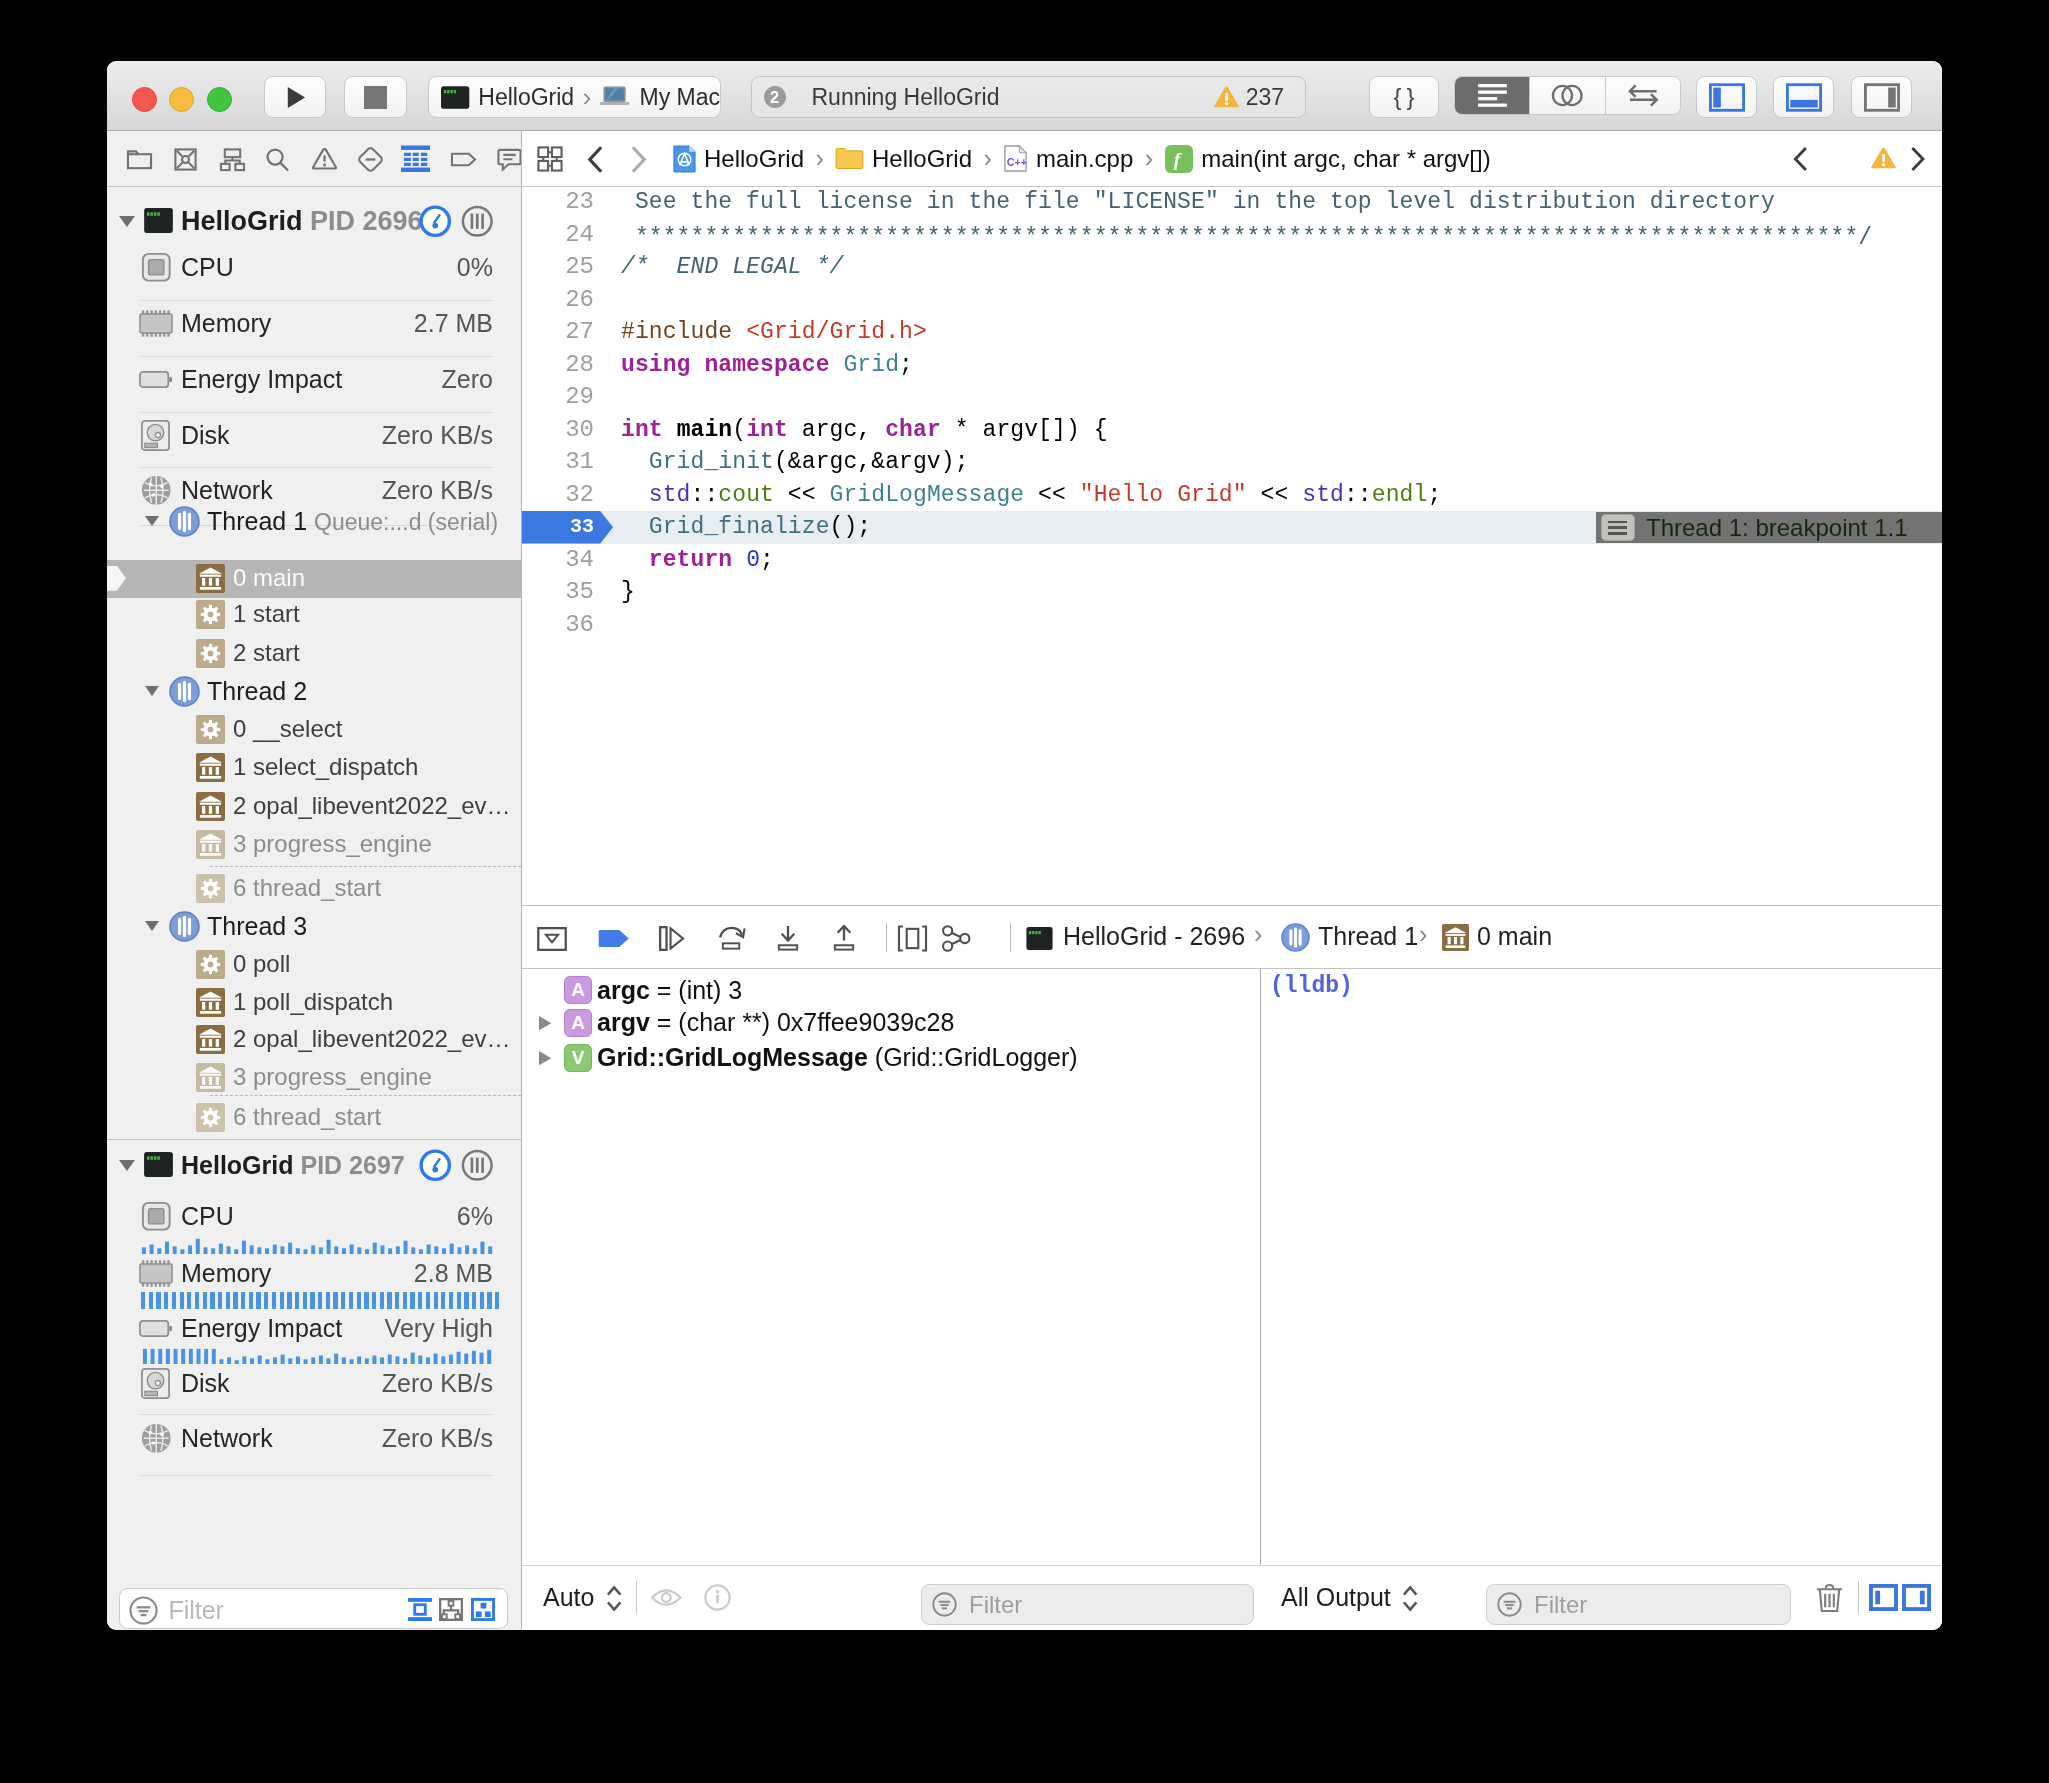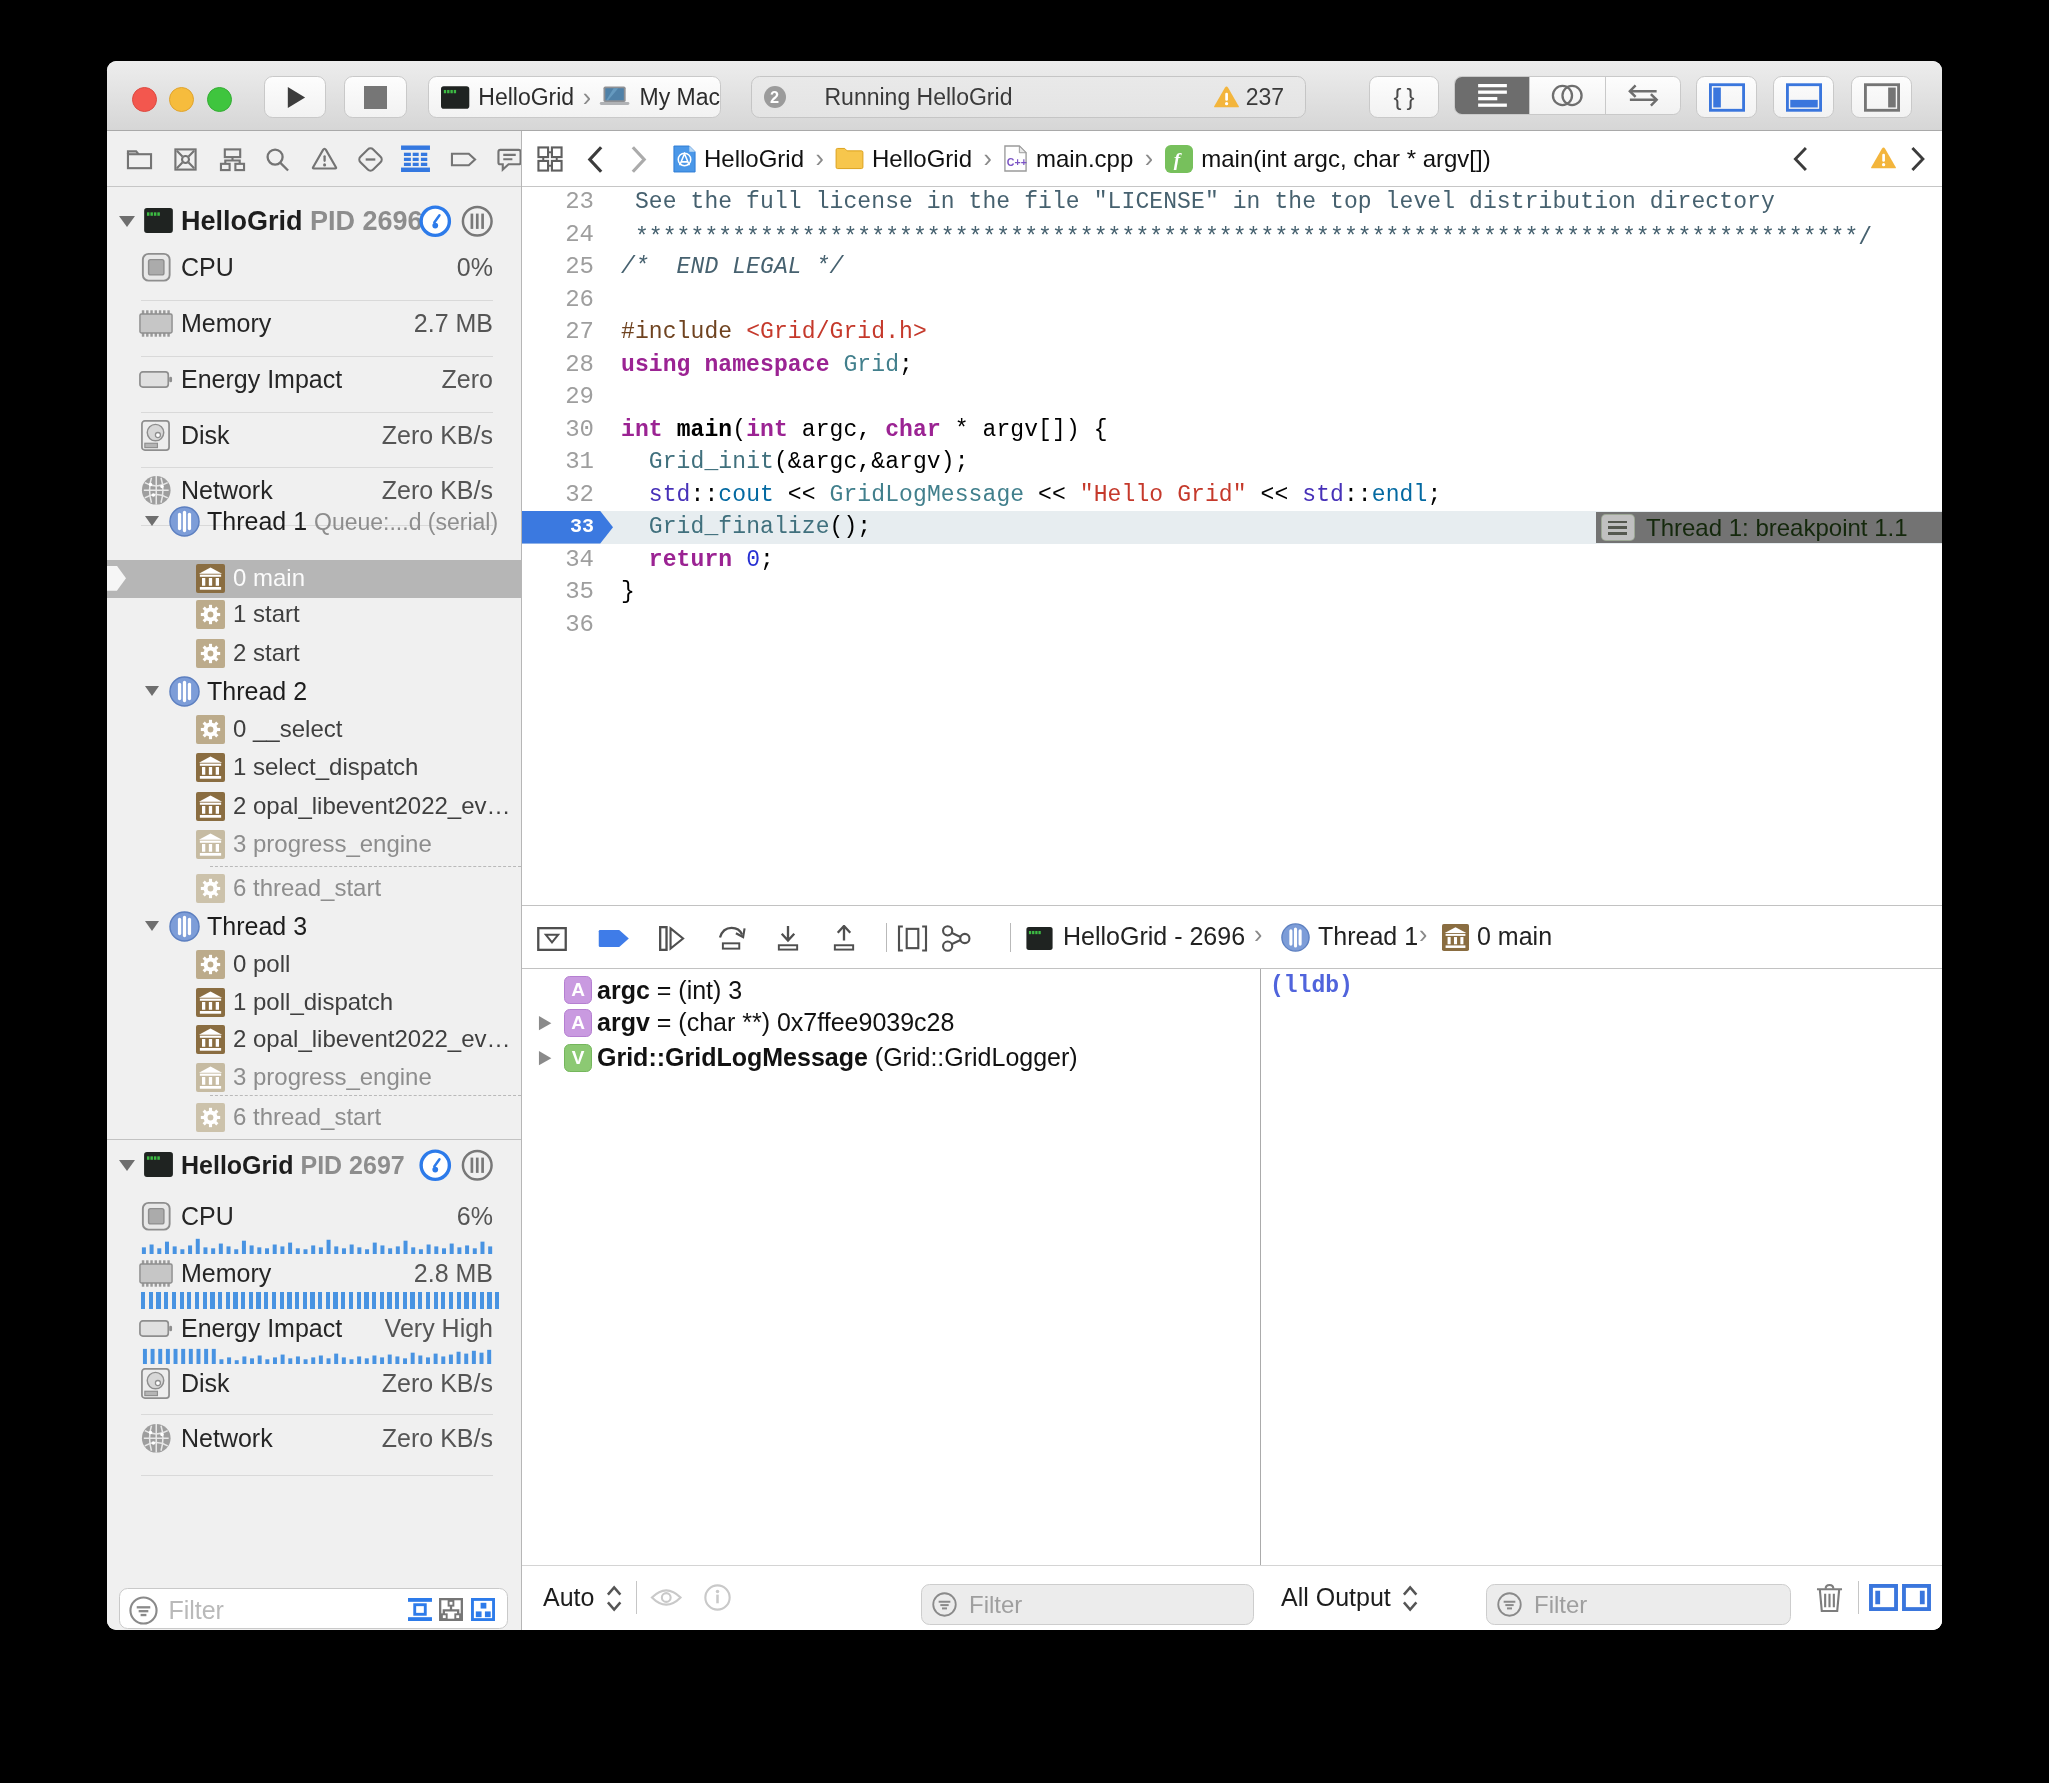--- a/index.html
+++ b/index.html
@@ -29,21 +29,21 @@
 .jumpbar{position:absolute;left:0;top:0;width:1420px;height:56px;border-bottom:1px solid #c6c6c6;box-sizing:border-box;display:flex;align-items:center;font-size:24px;color:#111;}
 .code{position:absolute;left:0;top:55px;width:1420px;height:526px;font-family:"Liberation Mono",monospace;font-size:23px;line-height:32.5px;letter-spacing:0.1px;}
 .cl{position:relative;height:32.5px;}
 .num{position:absolute;left:0;top:0;width:72px;text-align:right;color:#9e9e9e;font-size:24px;letter-spacing:0;}
 .ct{position:absolute;left:99px;top:0;white-space:pre;}
 .k{color:#9b2393;font-weight:bold;}
 .ty{color:#417f8c;}
 .st{color:#c5392b;}
 .pp{color:#6f4320;}
 .cm{color:#46616f;}
-.pu{color:#0369a1;}
+.pu{color:#4d7c0f;}
 .pd{color:#4630b8;}
 .nu{color:#2730d3;}
 .fn{color:#40707d;}
 
 .dbgbar{position:absolute;left:0;top:774px;width:1420px;height:64px;border-top:1px solid #c2c2c2;border-bottom:1px solid #c2c2c2;background:#fff;box-sizing:border-box;display:flex;align-items:center;font-size:25px;color:#222;}
 .vars{position:absolute;left:0;top:838px;width:1420px;height:596px;background:#fff;}
 .vrow{position:absolute;left:0;width:738px;height:33px;display:flex;align-items:center;font-size:25px;color:#111;}
 .badge{width:26px;height:26px;border-radius:5.7px;color:#fff;font-size:19px;font-weight:bold;display:flex;align-items:center;justify-content:center;}
 .consdiv{position:absolute;left:738px;top:838px;width:1px;height:661px;background:#ababab;}
 .bottombar{position:absolute;left:0;top:1434px;width:1420px;height:65px;background:#fff;border-top:1px solid #d4d4d4;box-sizing:border-box;}
@@ -188,21 +188,21 @@
       <svg width="36" height="25" viewBox="0 0 38 26">
           <rect x="7" y="1" width="24" height="17" rx="2" fill="#8e9094"></rect>
           <rect x="9" y="3" width="20" height="13" fill="#4f81a8"></rect>
           <path d="M10 16 L18 3 L23 3 L12 16 Z" fill="#6ca0c4" opacity="0.8"></path>
           <rect x="3" y="18" width="32" height="3" rx="1.5" fill="#b0b2b5"></rect>
         </svg>
       <span style="margin-left:7.6px;">My Mac</span>
     </div>
     <div class="btn" style="left:644px;width:555px;background:linear-gradient(#e9e9e9,#e4e4e4);border-color:#c5c5c5;display:flex;align-items:center;font-size:23px;color:#3a3a3a;">
       <div style="margin-left:11.5px;width:22px;height:22px;border-radius:50%;background:#9b9b9b;color:#fff;font-size:16.3px;font-weight:bold;display:flex;align-items:center;justify-content:center;">2</div>
-      <span style="margin-left:39px;">Running HelloGrid</span>
+      <span style="margin-left:26px;">Running HelloGrid</span>
       <svg style="position:absolute;right:65px;" width="27" height="23" viewBox="0 0 28 24">
           <path d="M12.3 1.8 L1.2 21 Q0.6 22.2 2 22.2 L26 22.2 Q27.4 22.2 26.8 21 L15.7 1.8 Q14 -0.8 12.3 1.8Z" fill="#f3b53c"></path>
           <rect x="12.7" y="7" width="2.8" height="8.5" rx="1.4" fill="#fff"></rect>
           <circle cx="14.1" cy="18.4" r="1.7" fill="#fff"></circle>
         </svg>
       <span style="position:absolute;right:21px;color:#3a3a3a;">237</span>
     </div>
     <div class="btn" style="left:1262px;width:70px;display:flex;align-items:center;justify-content:center;font-size:24px;color:#4a4a4a;">{ }</div>
     <div class="seg" style="left:1347px;width:227px;">
       <div style="background:#6d6d6d;border-radius:6.7px 0 0 6.7px;">

